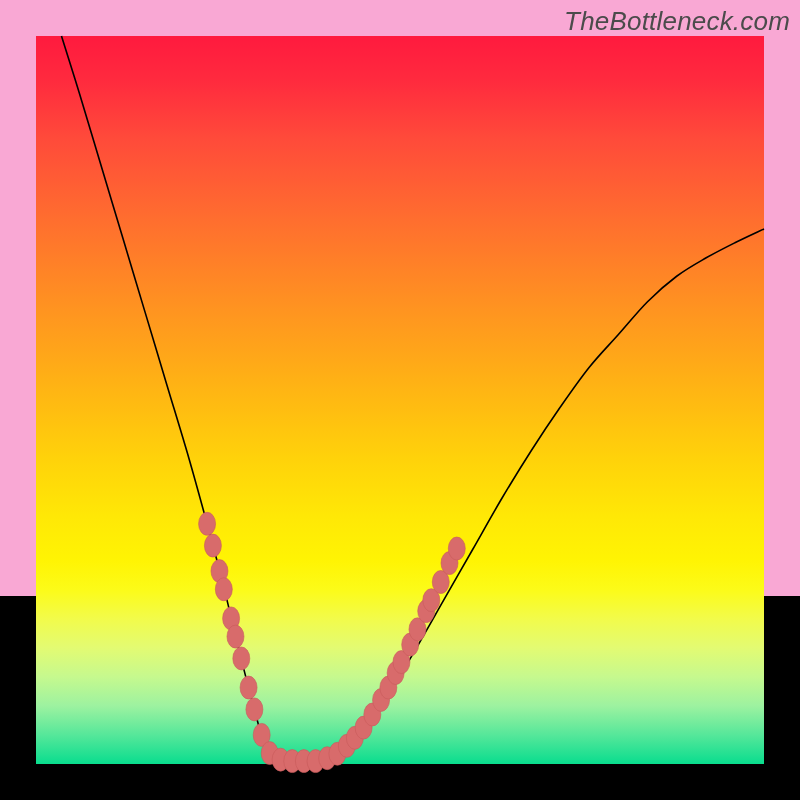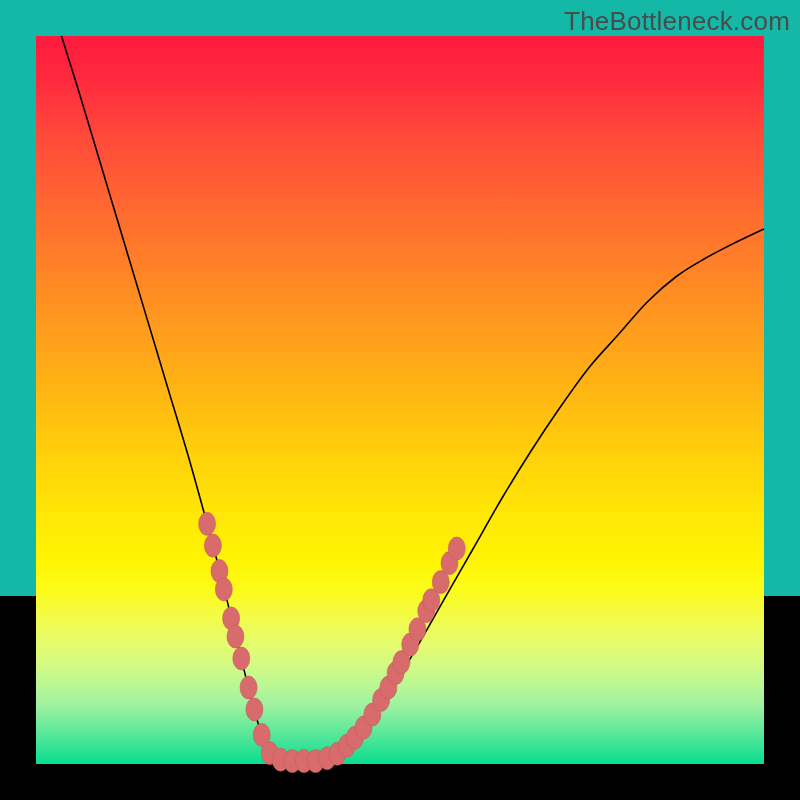--- a/index.html
+++ b/index.html
@@ -8,21 +8,22 @@
     width: 800px;
     height: 800px;
     background: #000;
     overflow: hidden;
     font-family: Arial, Helvetica, sans-serif;
   }
   .frame {
     position: absolute;
     left: 0; top: 0;
     width: 800px; height: 596px;
-    background: #14b8a6;
+    background: #f9a8d4;
+    font-style: italic;
   }
   .plot {
     position: absolute;
     left: 36px;
     top: 36px;
     width: 728px;
     height: 728px;
     
     background: linear-gradient(to bottom,
       #ff1a3e 0%,

